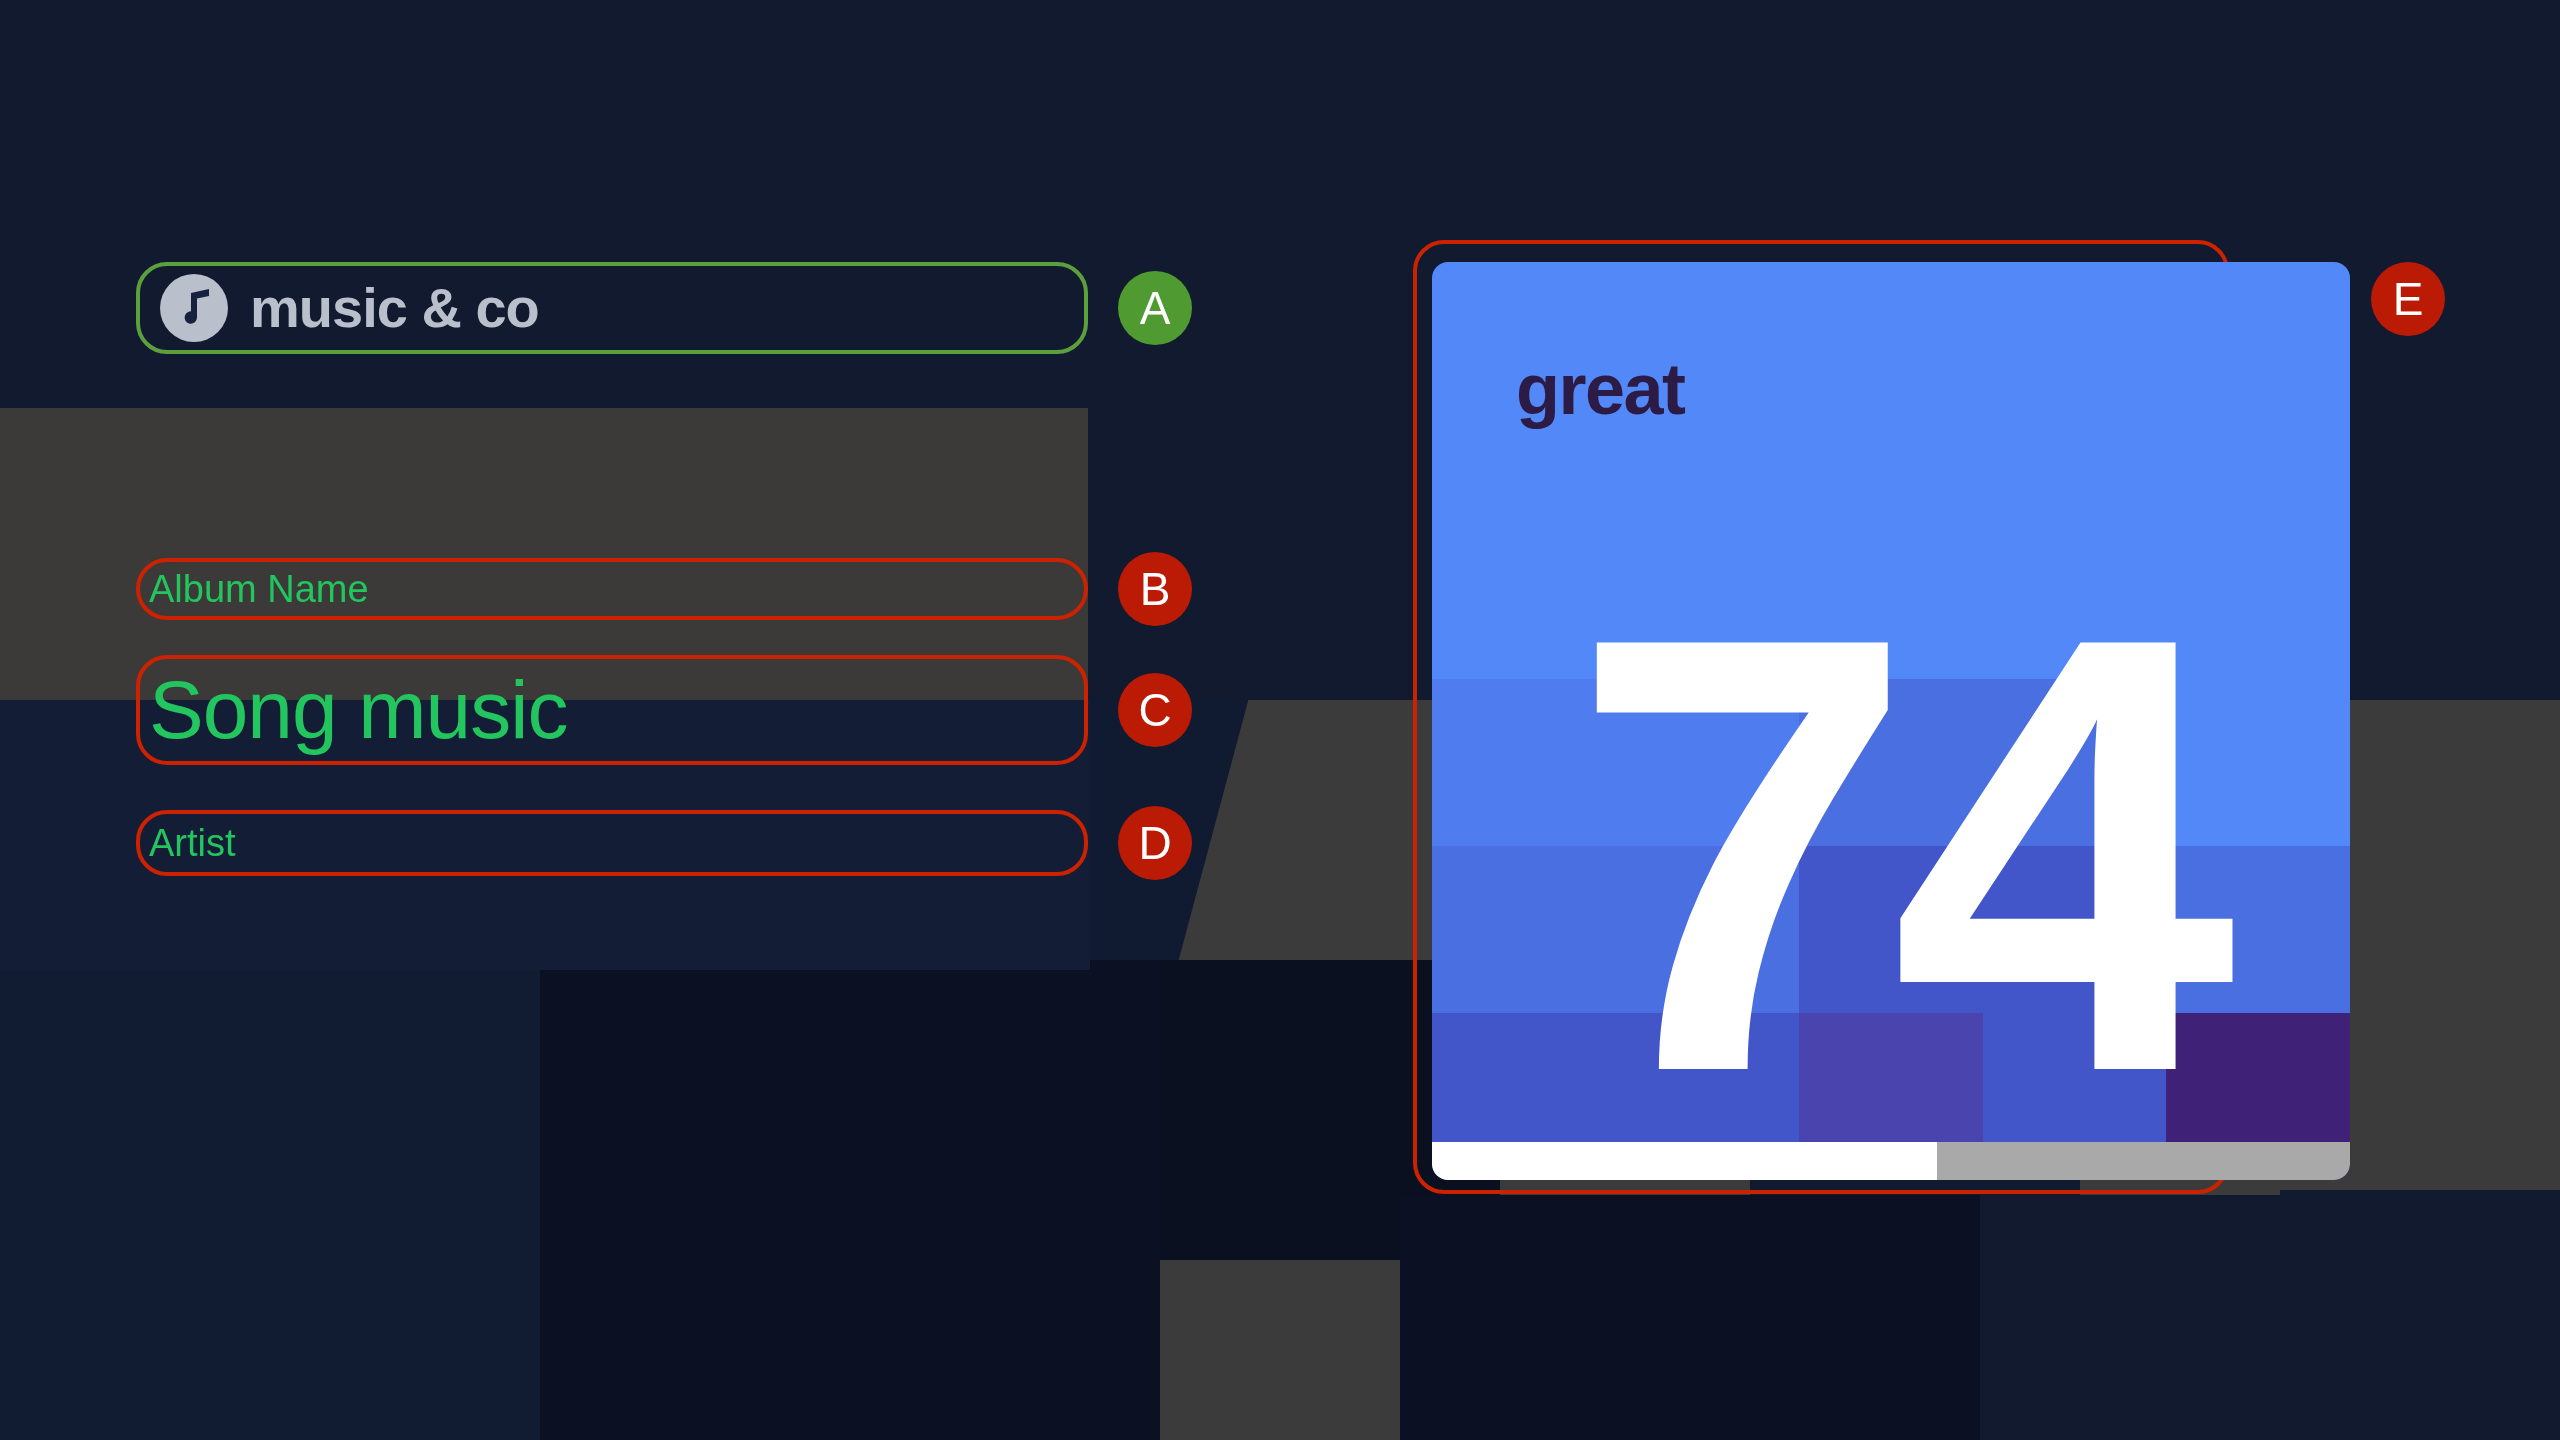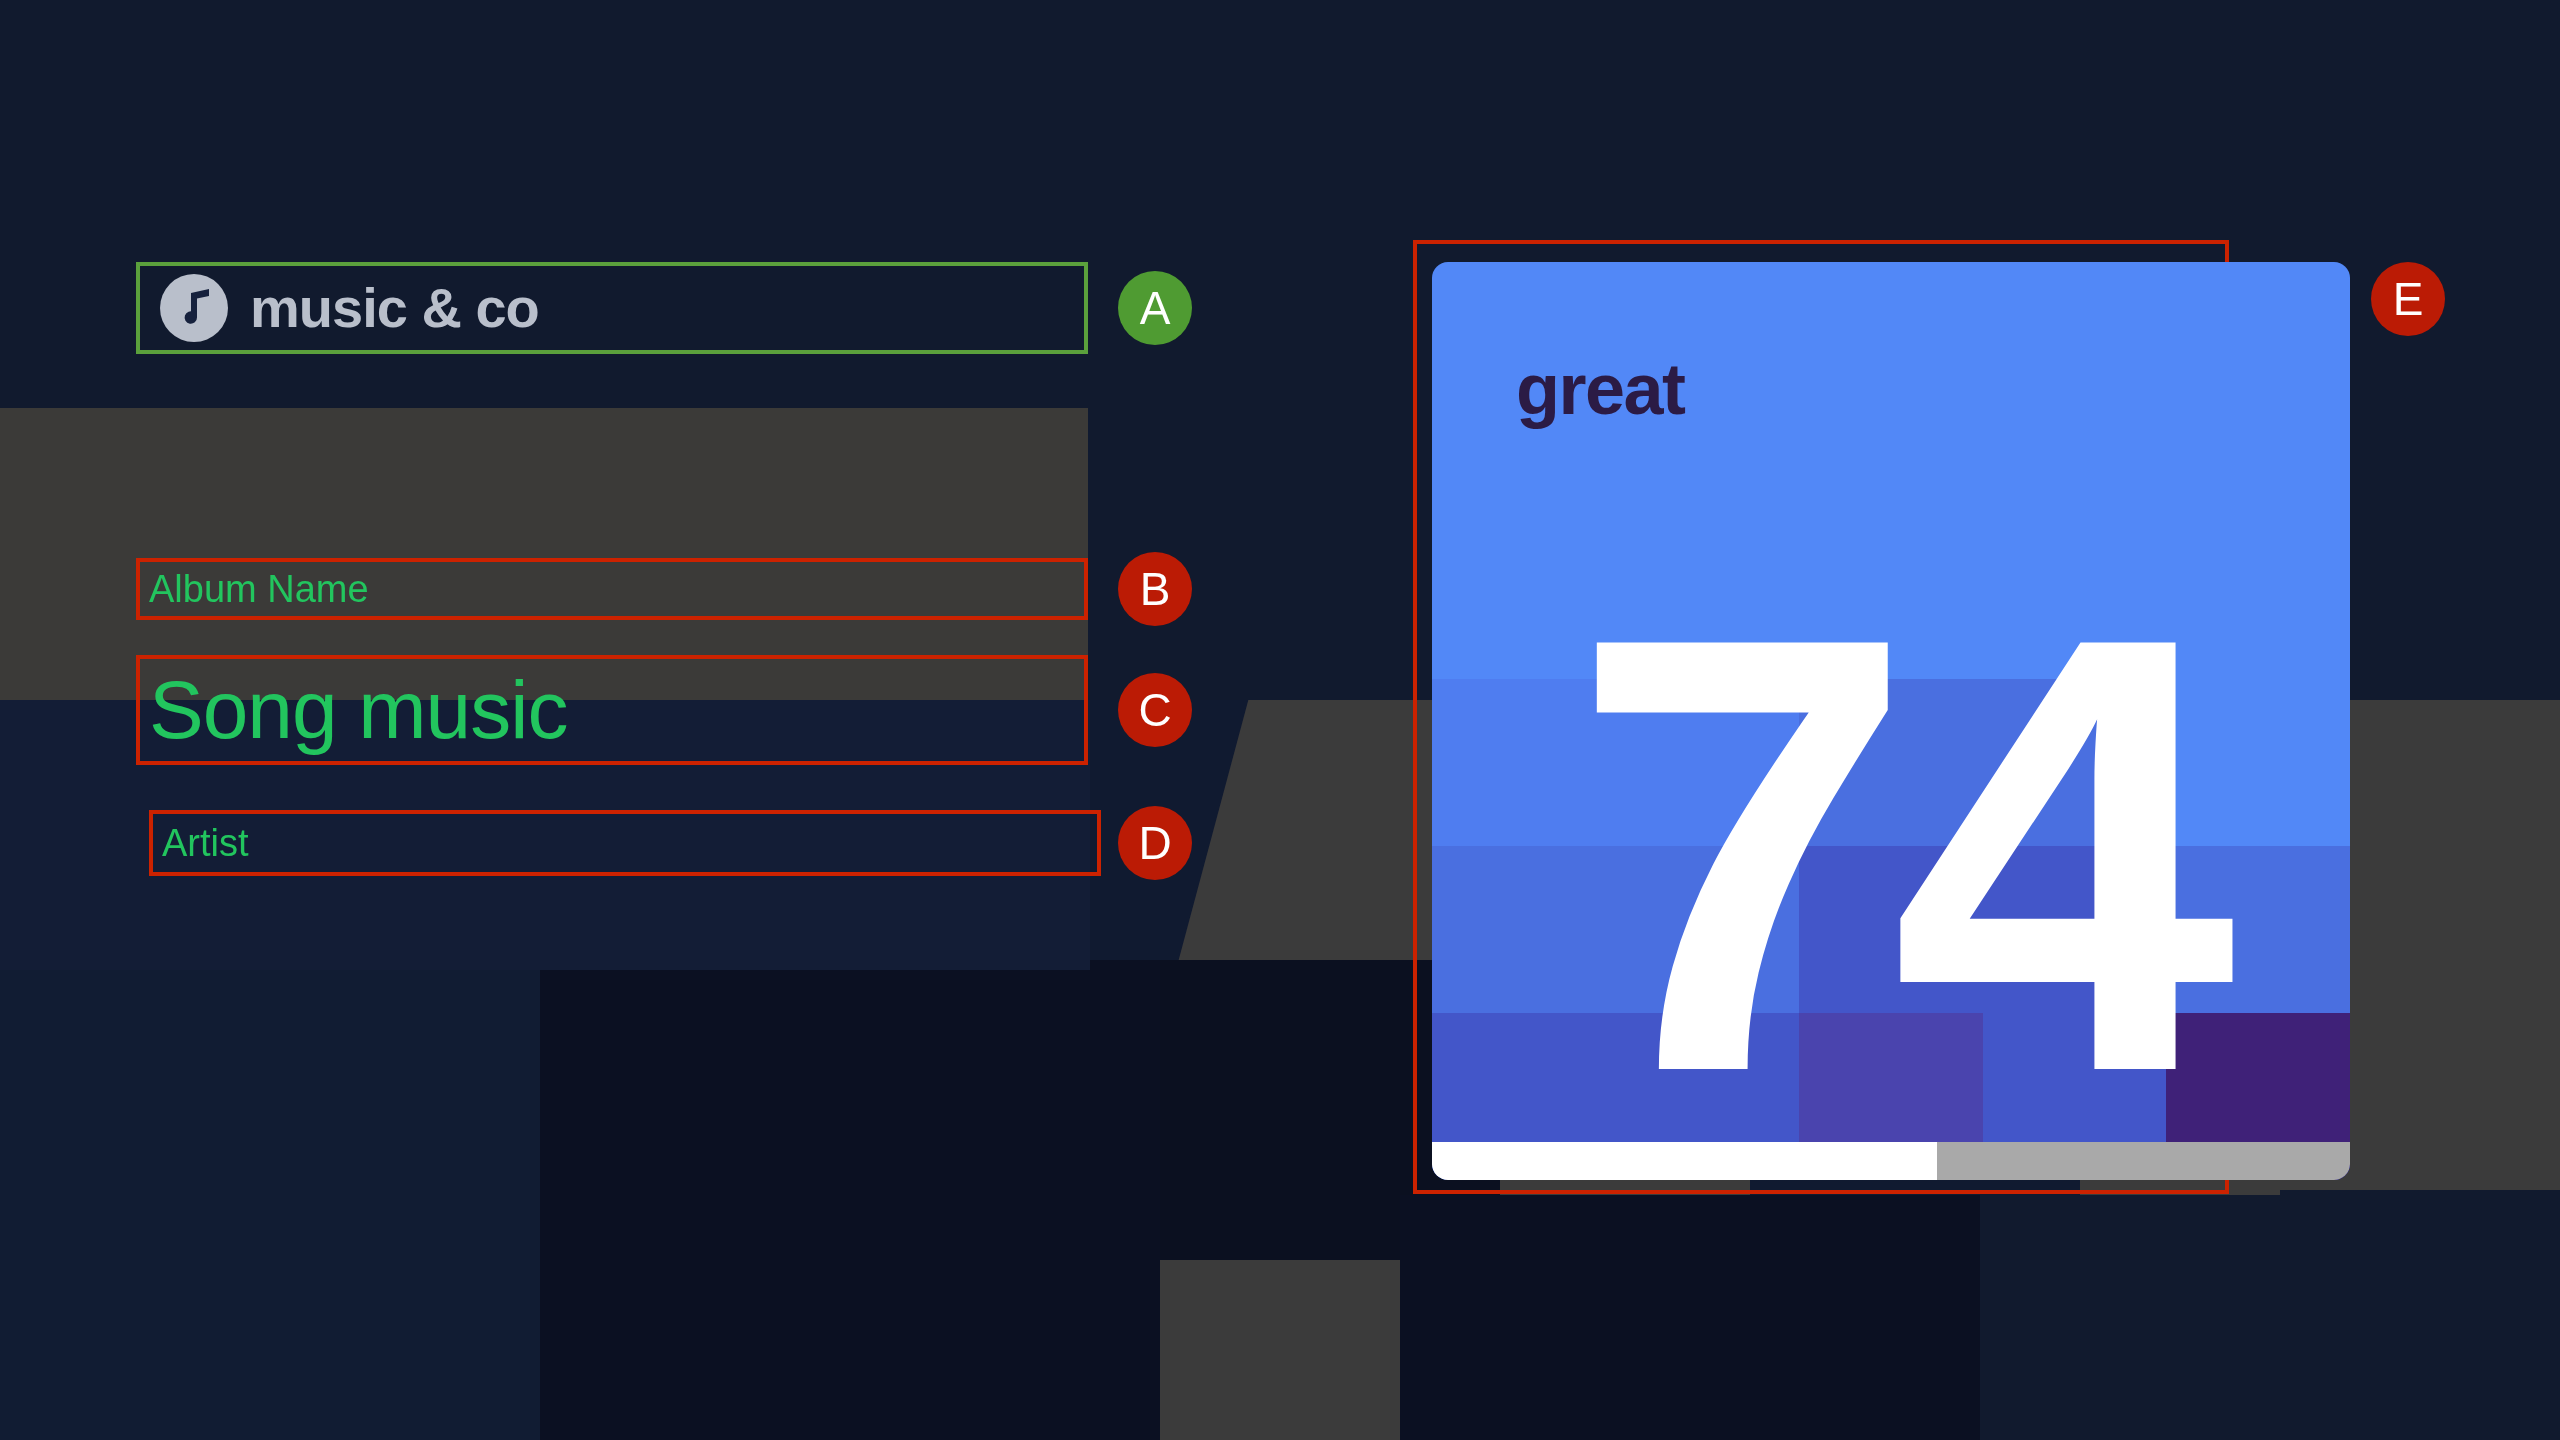--- a/index.html
+++ b/index.html
@@ -80,20 +80,21 @@
     position: absolute;
     left: 0; top: 700px;
     width: 1090px; height: 270px;
     background: #131d36;
   }
 
   
   .hl-box {
     position: absolute;
     box-sizing: border-box;
+    border-radius: 31px;
   }
   .hl-green { border: 4px solid #5ba03c; }
   .hl-red   { border: 4px solid #cc2200; }
 
   #logo-box { left: 136px; top: 262px; width: 952px; height: 92px; }
   #logo-inner {
     position: absolute; inset: 0;
     display: flex; align-items: center;
     padding-left: 20px;
     gap: 22px;
@@ -109,21 +110,21 @@
     color: #b9bfcb;
     font-size: 56px;
     font-weight: 700;
     letter-spacing: -1px;
     line-height: 1;
     white-space: nowrap;
   }
 
   #album-box  { left: 136px; top: 558px; width: 952px; height: 62px; }
   #song-box   { left: 136px; top: 655px; width: 952px; height: 110px; }
-  #artist-box { left: 136px; top: 810px; width: 952px; height: 66px; margin-left: 13px; }
+  #artist-box { left: 136px; top: 810px; width: 952px; height: 66px; }
 
   .field-text {
     position: absolute;
     left: 9px;
     top: 50%;
     transform: translateY(-50%);
     color: #22c55e;
     white-space: nowrap;
   }
   #album-text  { font-size: 38px; font-weight: 400; }

